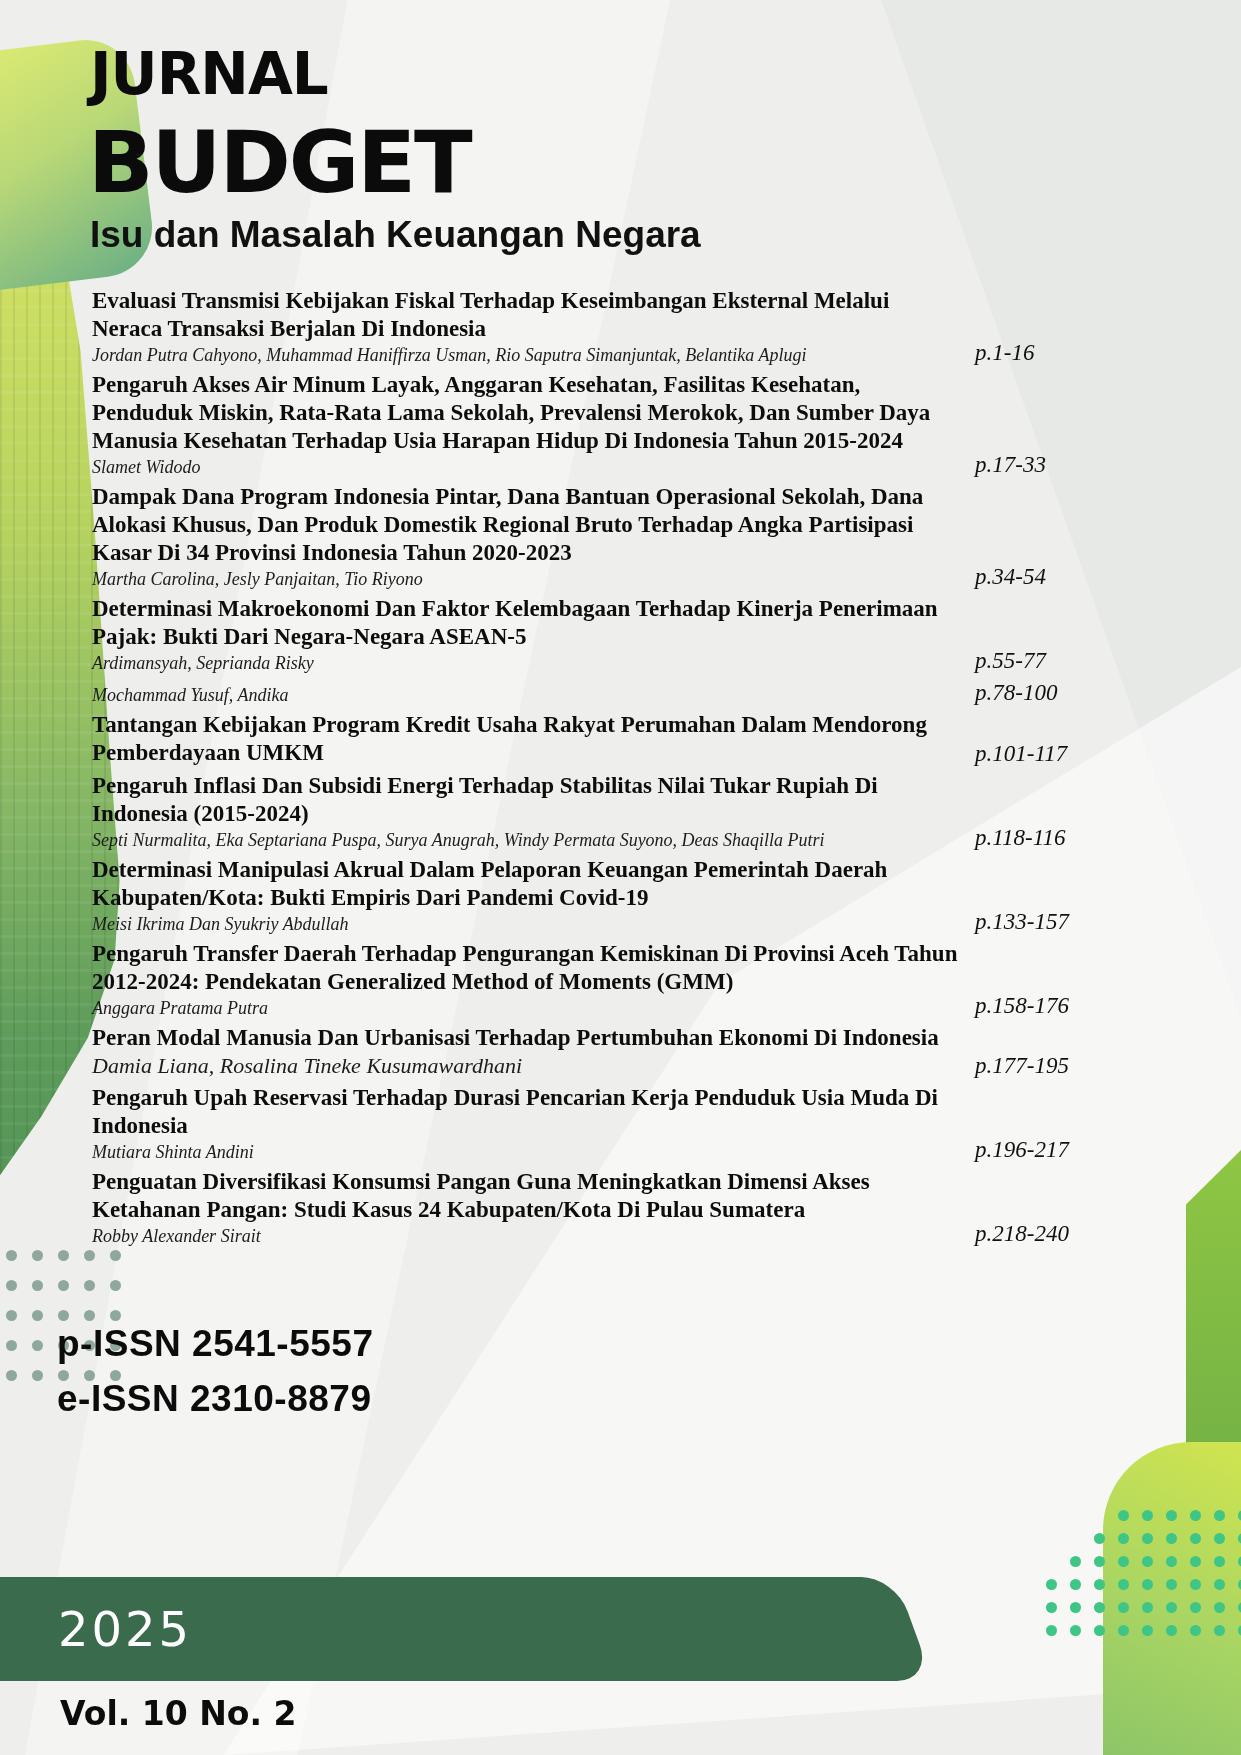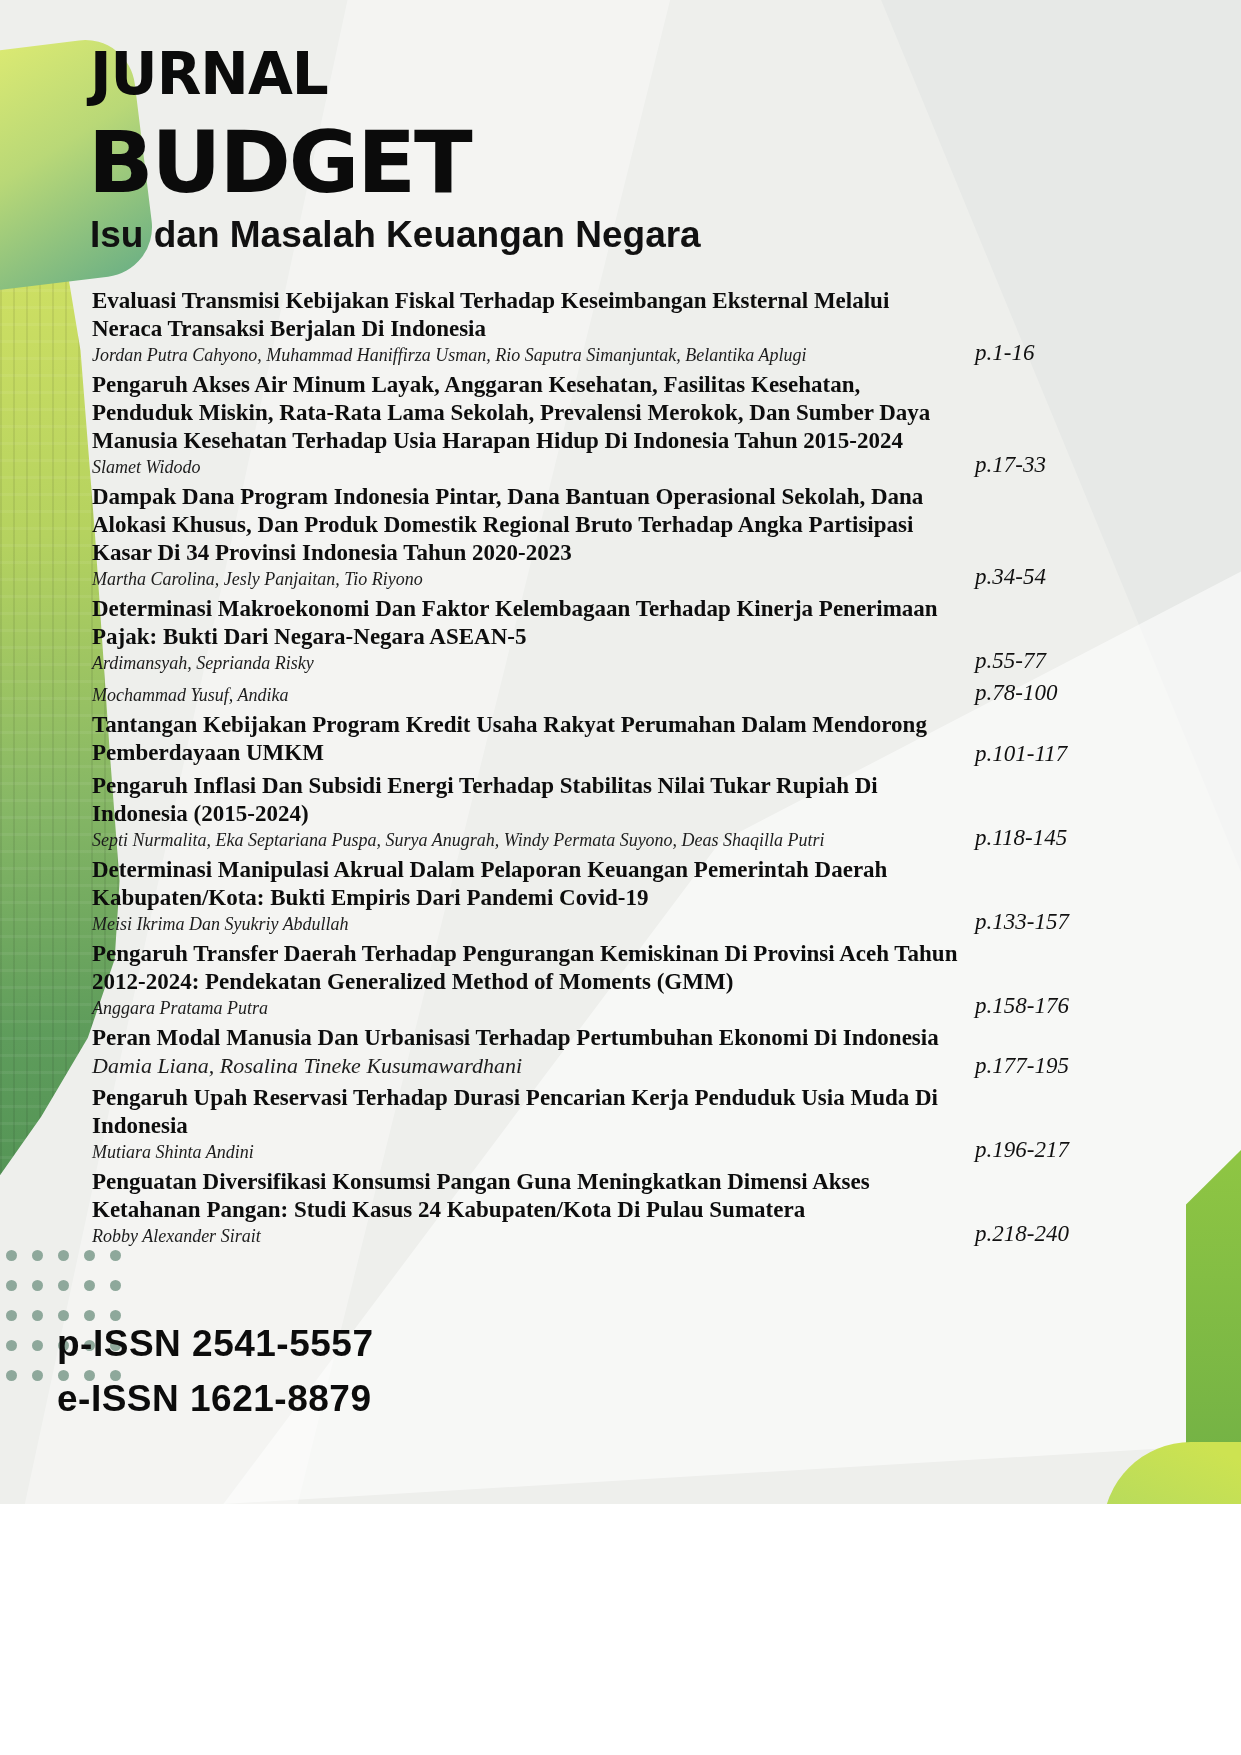--- a/index.html
+++ b/index.html
@@ -1,17 +1,17 @@
 <!DOCTYPE html>
 <html style="--banner-green: #3a6b4c;"><head>
 <meta charset="utf-8">
 <style>
   html,body{margin:0;padding:0;}
   .page{
-    position:relative; width:1241px; height:1504px; overflow:hidden;
+    position:relative; width:1241px; height:1755px; overflow:hidden;
     background:#eeefec;
     font-family:"Liberation Sans",sans-serif;
   }
   .decor{position:absolute;}
   
   .wedge-a{left:0;top:0;width:100%;height:100%;
     background:#e7e9e7;
     clip-path:polygon(71% 0, 100% 0, 100% 58%);}
   .wedge-b{left:0;top:0;width:100%;height:100%;
     background:rgba(255,255,255,.55);
@@ -220,21 +220,21 @@
         <h2 class="art-title">Tantangan Kebijakan Program Kredit Usaha Rakyat Perumahan Dalam Mendorong Pemberdayaan UMKM</h2>
       </div>
       <div class="art-pages">p.101-117</div>
     </article>
 
     <article class="art">
       <div class="art-text">
         <h2 class="art-title">Pengaruh Inflasi Dan Subsidi Energi Terhadap Stabilitas Nilai Tukar Rupiah Di Indonesia (2015-2024)</h2>
         <p class="art-authors">Septi Nurmalita, Eka Septariana Puspa, Surya Anugrah, Windy Permata Suyono, Deas Shaqilla Putri</p>
       </div>
-      <div class="art-pages">p.118-145</div>
+      <div class="art-pages">p.118-116</div>
     </article>
 
     <article class="art">
       <div class="art-text">
         <h2 class="art-title">Determinasi Manipulasi Akrual Dalam Pelaporan Keuangan Pemerintah Daerah Kabupaten/Kota: Bukti Empiris Dari Pandemi Covid-19</h2>
         <p class="art-authors">Meisi Ikrima Dan Syukriy Abdullah</p>
       </div>
       <div class="art-pages">p.133-157</div>
     </article>
 
@@ -266,18 +266,18 @@
       <div class="art-text">
         <h2 class="art-title">Penguatan Diversifikasi Konsumsi Pangan Guna Meningkatkan Dimensi Akses Ketahanan Pangan: Studi Kasus 24 Kabupaten/Kota Di Pulau Sumatera</h2>
         <p class="art-authors">Robby Alexander Sirait</p>
       </div>
       <div class="art-pages">p.218-240</div>
     </article>
   </main>
 
   <div class="issn">
     <div>p-ISSN 2541-5557</div>
-    <div>e-ISSN 1621-8879</div>
+    <div>e-ISSN 2310-8879</div>
   </div>
   <div class="year-label">2025</div>
   <div class="vol-label">Vol. 10 No. 2</div>
 
 </div>
 
 </body></html>

